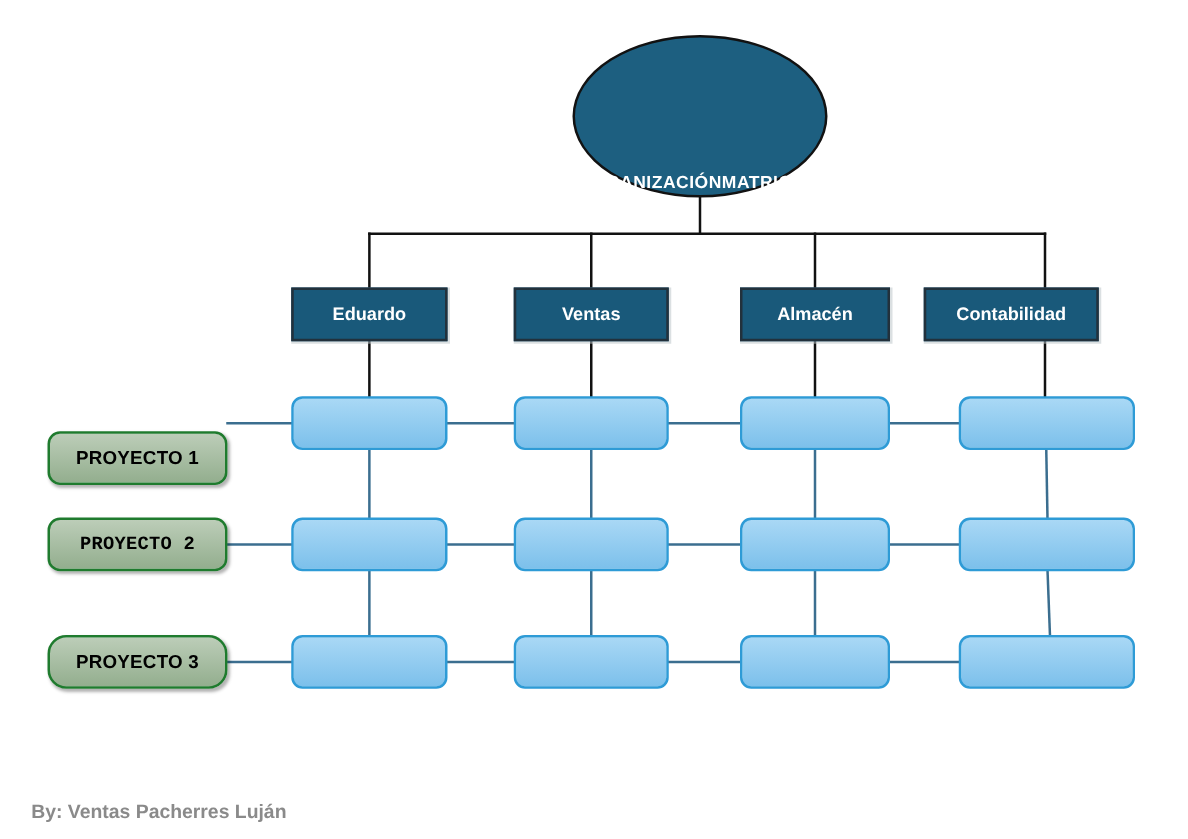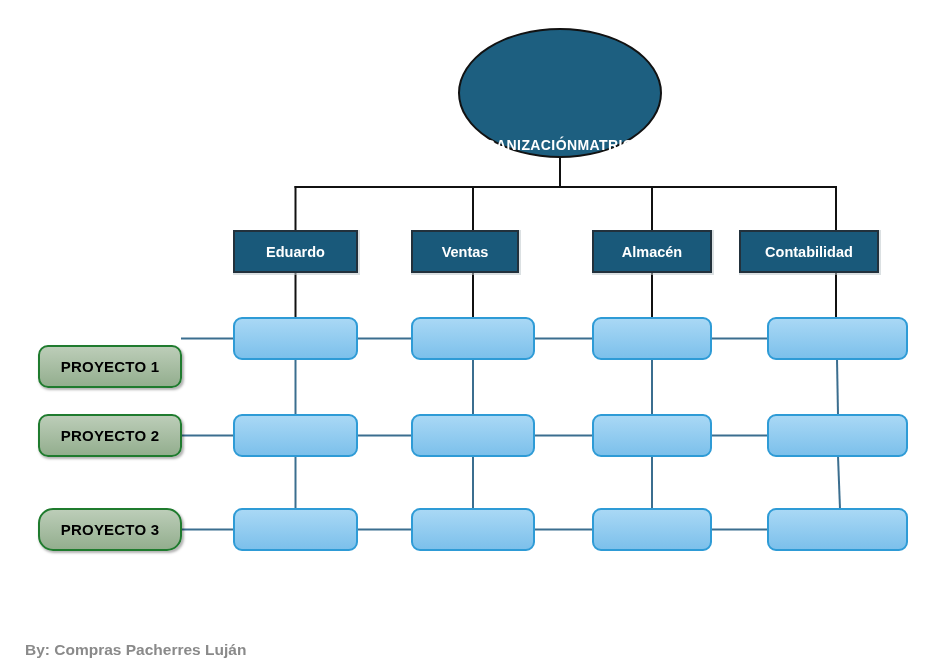--- a/index.html
+++ b/index.html
@@ -51,21 +51,21 @@
     box-sizing: border-box;
     box-shadow: 1px 1px 0 1px rgba(190,198,203,0.55);
     display: flex;
     align-items: center;
     justify-content: center;
     color: var(--dept_text, #ffffff);
     font-weight: bold;
     font-size: 14.5px;
   }
   .dept-compras      { left: 233px; width: 125px; }
-  .dept-ventas       { left: 411px; width: 108px; }
+  .dept-ventas       { left: 411px; width: 124px; }
   .dept-almacen      { left: 592px; width: 120px; }
   .dept-contabilidad { left: 739px; width: 140px; }
 
   .project-box {
     position: absolute;
     left: 38px;
     width: 144px; height: 43px;
     border-radius: 10px;
     background: linear-gradient(to bottom, var(--project_fill_top, #bccdb8), var(--project_fill_bottom, #93ae8e));
     border: 2.5px solid var(--project_border, #1f7b2e);
@@ -73,21 +73,21 @@
     box-shadow: 1.5px 2px 2.5px rgba(0,0,0,0.3);
     display: flex;
     align-items: center;
     justify-content: center;
     color: var(--project_text, #000000);
     font-weight: bold;
     font-size: 15px;
     letter-spacing: 0.2px;
   }
   .proj-1 { top: 317px; margin-top: 28px; }
-  .proj-2 { top: 414px; }
+  .proj-2 { top: 414px; font-family: Liberation Mono, monospace; }
   .proj-3 { top: 508px; border-radius: 15px; }
 
   .matrix-cell {
     position: absolute;
     height: 43px;
     border-radius: 9px;
     background: linear-gradient(to bottom, var(--cell_fill_top, #a9d8f5), var(--cell_fill_bottom, #7cc0eb));
     border: 2px solid var(--cell_border, #2e9bd6);
     box-sizing: border-box;
   }
@@ -170,15 +170,15 @@
   <div class="matrix-cell row-1 col-4"></div>
   <div class="matrix-cell row-2 col-1"></div>
   <div class="matrix-cell row-2 col-2"></div>
   <div class="matrix-cell row-2 col-3"></div>
   <div class="matrix-cell row-2 col-4"></div>
   <div class="matrix-cell row-3 col-1"></div>
   <div class="matrix-cell row-3 col-2"></div>
   <div class="matrix-cell row-3 col-3"></div>
   <div class="matrix-cell row-3 col-4"></div>
 
-  <div class="footer-credit">By: Compras Pacherres Luján</div>
+  <div class="footer-credit">By: Ventas Pacherres Luján</div>
 
 </div>
 
 </body></html>

